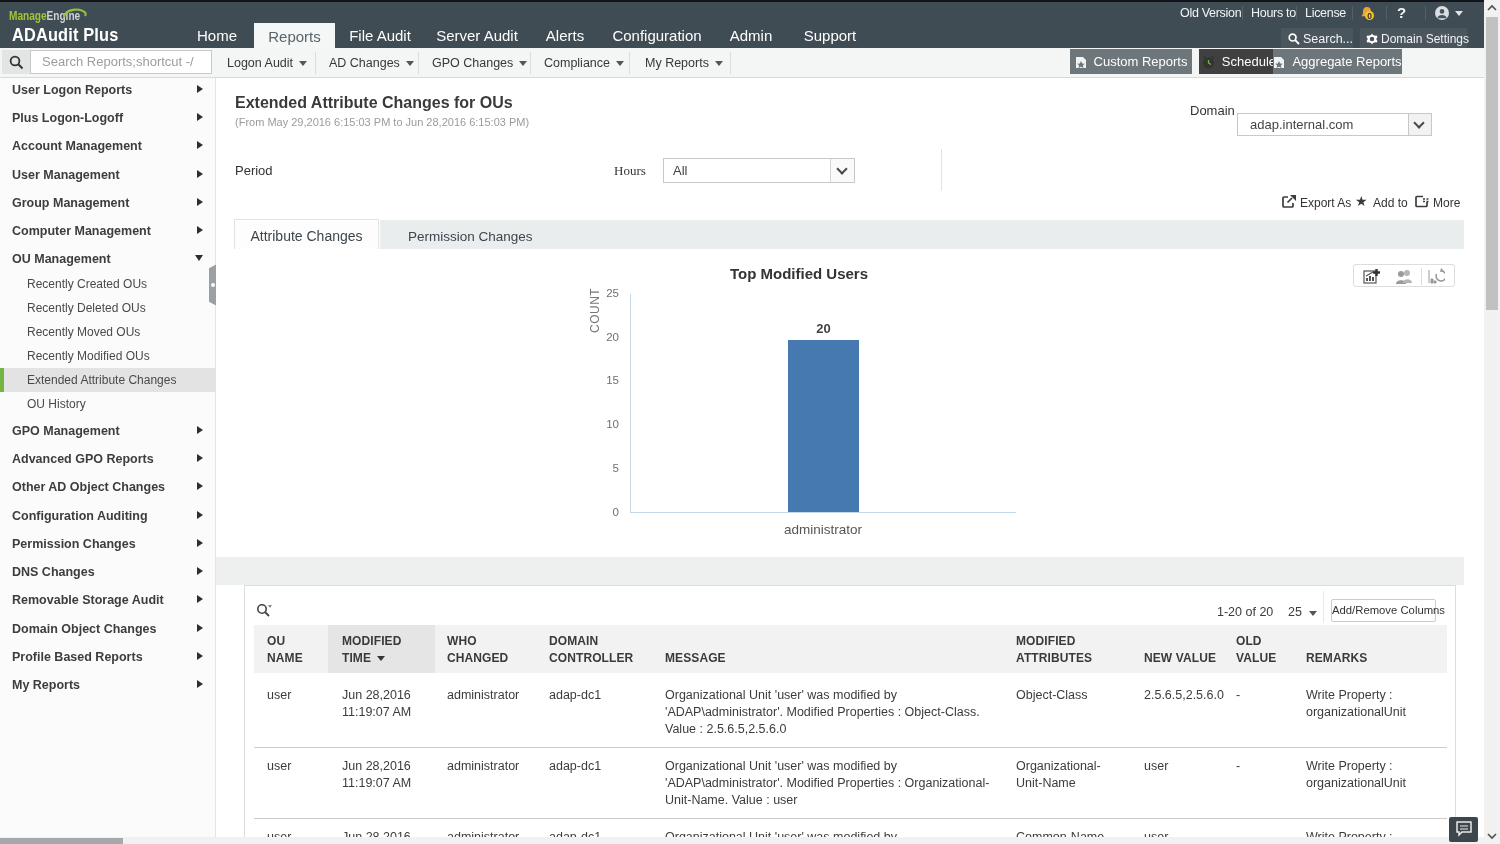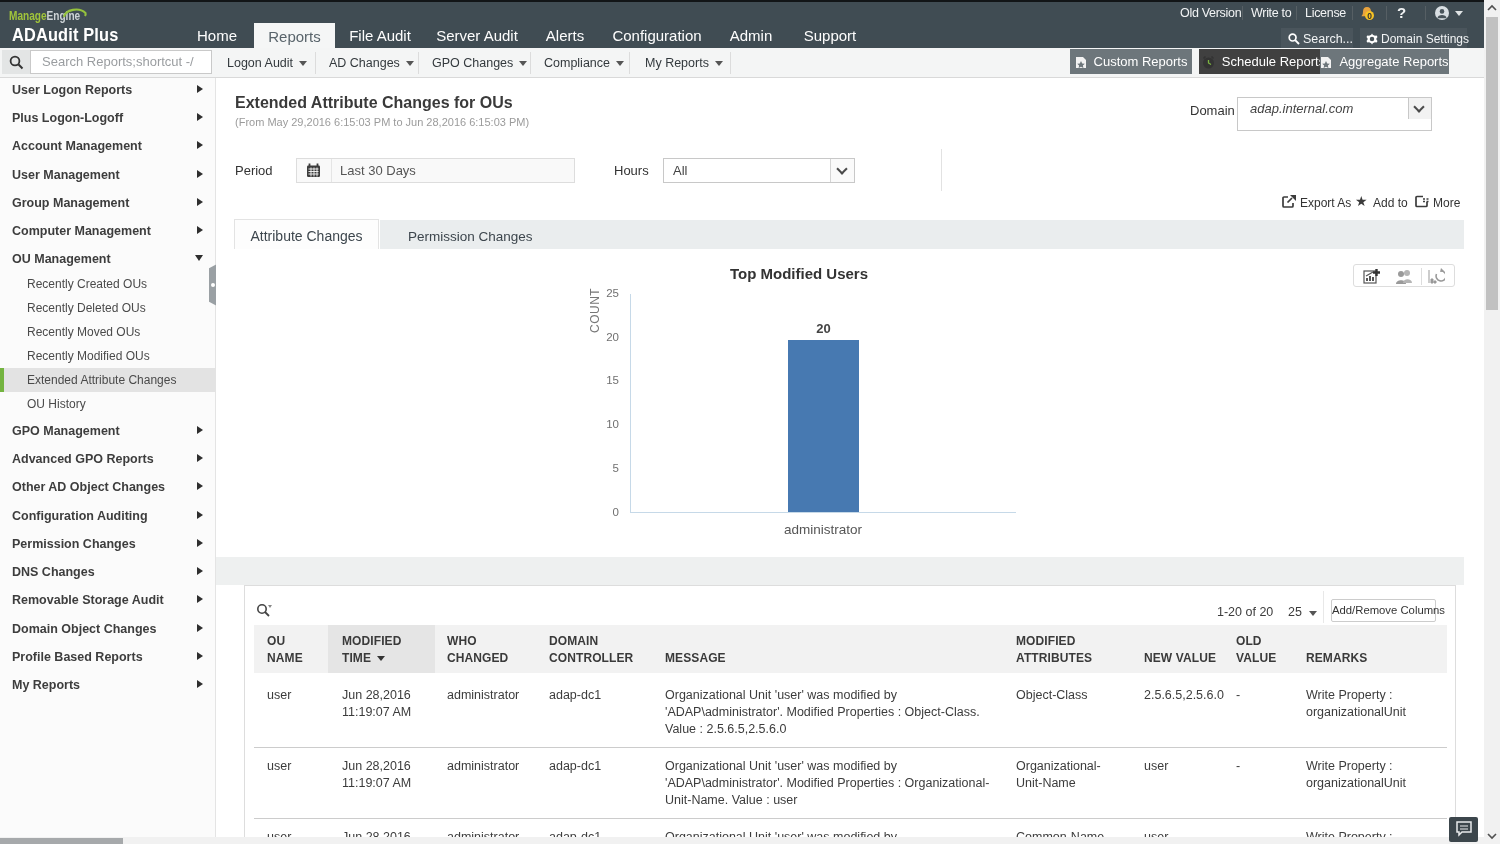--- a/index.html
+++ b/index.html
@@ -78,21 +78,21 @@
     <div class="navitem" style="left:187px;width:60px;">Home</div>
     <div id="tab-reports">Reports</div>
     <div class="navitem" style="left:345px;width:70px;">File Audit</div>
     <div class="navitem" style="left:432px;width:90px;">Server Audit</div>
     <div class="navitem" style="left:540px;width:50px;">Alerts</div>
     <div class="navitem" style="left:606px;width:102px;">Configuration</div>
     <div class="navitem" style="left:725px;width:52px;">Admin</div>
     <div class="navitem" style="left:799px;width:62px;">Support</div>
     <div class="util" style="left:1180px;">Old Version</div>
     <div class="usep" style="left:1242px;"></div>
-    <div class="util" style="left:1251px;">Write to</div>
+    <div class="util" style="left:1251px;">Hours to</div>
     <div class="usep" style="left:1296px;"></div>
     <div class="util" style="left:1305px;">License</div>
     <div class="usep" style="left:1352px;"></div>
     <svg class="abs" style="left:1360px;top:4px;" width="15" height="15" viewBox="0 0 15 15">
         <path d="M7 1 c-2.8 0 -4 2 -4 4.5 c0 3 -1 4 -1.6 4.7 h11.2 C12 9.5 11 8.5 11 5.5 C11 3 9.8 1 7 1 z" fill="#e8a33d"></path>
         <circle cx="9.5" cy="9.5" r="4.5" fill="#f7c325"></circle>
         <text x="9.5" y="12.6" font-size="8.5" font-weight="bold" text-anchor="middle" fill="#333" font-family="Liberation Sans, sans-serif">0</text>
       </svg>
     <div class="usep" style="left:1386px;"></div>
     <div class="util" style="left:1397px;font-weight:bold;font-size:15px;">?</div>
@@ -133,21 +133,21 @@
     <div class="msep" style="left:730px;"></div>
     <div class="tbtn" style="left:1070px;width:122px;"><svg width="12" height="13" viewBox="0 0 12 13">
           <path d="M1 1 h7 l3 3 v8 h-10 z" fill="#f2f2f2"></path>
           <path d="M6 5 l1.2 2.4 2.6.3-1.9 1.8.5 2.6-2.4-1.3-2.4 1.3.5-2.6-1.9-1.8 2.6-.3z" fill="#6d767b"></path>
         </svg>Custom Reports</div>
     <div class="tbtn" id="btn-sched" style="left:1199px;width:129px;"><svg width="13" height="13" viewBox="0 0 13 13">
           <circle cx="6.5" cy="7" r="5.5" fill="#333"></circle>
           <path d="M6.5 4 v3 l2.5 1.5" stroke="#7cb541" stroke-width="1.3" fill="none"></path>
           <path d="M1.5 2.5 l2-2 M11.5 2.5 l-2-2" stroke="#333" stroke-width="1.6"></path>
         </svg>Schedule Reports</div>
-    <div class="tbtn" style="left:1320px;width:129px;"><svg width="12" height="13" viewBox="0 0 12 13">
+    <div class="tbtn" style="left:1273px;width:129px;"><svg width="12" height="13" viewBox="0 0 12 13">
           <path d="M1 1 h7 l3 3 v8 h-10 z" fill="#f2f2f2"></path>
           <path d="M6 5 l1.2 2.4 2.6.3-1.9 1.8.5 2.6-2.4-1.3-2.4 1.3.5-2.6-1.9-1.8 2.6-.3z" fill="#6d767b"></path>
         </svg>Aggregate Reports</div>
   </div>
 
   <div id="sidebar">
     <div id="ssel"></div>
     <div class="sitem" style="top:5px;">User Logon Reports</div>
       <div class="sarrow" style="top:7px;"></div>
     <div class="sitem" style="top:33px;">Plus Logon-Logoff</div>
@@ -189,37 +189,28 @@
     <div class="sitem" style="top:600px;">My Reports</div>
       <div class="sarrow" style="top:602px;"></div>
     <div id="shandle"></div>
   </div>
 
   <div id="content">
     <div id="title">Extended Attribute Changes for OUs</div>
     <div id="subtitle">(From May 29,2016 6:15:03 PM to Jun 28,2016 6:15:03 PM)</div>
 
     <div class="lbl" style="left:974px;top:25px;">Domain</div>
-    <div class="selbox" style="left:1021px;top:19px;width:195px;height:34px;font-style:italic;">
+    <div class="selbox" style="left:1021px;top:35px;width:195px;height:23px;">
       <div style="position:absolute;left:12px;top:0;line-height:21px;font-size:13px;color:#444;">adap.internal.com</div>
       <div style="position:absolute;right:0;top:0;width:23px;height:21px;background:#f2f2f2;border-left:1px solid #c8c8c8;"></div>
       <div class="chev" style="right:8px;top:5px;"></div>
     </div>
 
     <div class="lbl" style="left:19px;top:85px;">Period</div>
-    <div class="selbox" style="left:80px;top:80px;width:279px;height:25px;background:#f9f9f9;border-color:#ddd;">
-      <svg style="position:absolute;left:9px;top:4px;" width="15" height="15" viewBox="0 0 15 15">
-          <rect x="1" y="2.5" width="13" height="11.5" rx="1.2" fill="#3c3c3c"></rect>
-          <path d="M3.5 0.5 v3 M11.5 0.5 v3" stroke="#3c3c3c" stroke-width="1.8"></path>
-          <path d="M2.5 6 h10 M2.5 8.5 h10 M2.5 11 h10 M5 4.5 v9 M8 4.5 v9 M11 4.5 v9" stroke="#f9f9f9" stroke-width="0.9"></path>
-        </svg>
-      <div style="position:absolute;left:34px;top:0;width:1px;height:23px;background:#e5e5e5;"></div>
-      <div style="position:absolute;left:43px;top:0;line-height:23px;font-size:13px;color:#555;">Last 30 Days</div>
-    </div>
-    <div class="lbl" style="left:398px;top:85px;">Hours</div>
+    <div class="lbl" style="left:398px;top:85px;font-family:Liberation Serif, serif;">Hours</div>
     <div class="selbox" style="left:447px;top:80px;width:192px;height:25px;">
       <div style="position:absolute;left:9px;top:0;line-height:23px;font-size:13px;color:#444;">All</div>
       <div style="position:absolute;right:0;top:0;width:24px;height:23px;border-left:1px solid #d5d5d5;background:#fafafa;"></div>
       <div class="chev" style="right:8px;top:6px;"></div>
     </div>
     <div class="abs" style="left:725px;top:71px;width:1px;height:42px;background:#e2e2e2;"></div>
 
     <svg style="position:absolute;left:1066px;top:117px;" width="14" height="13" viewBox="0 0 14 13">
         <path d="M6 2 H2 a1 1 0 0 0 -1 1 v8 a1 1 0 0 0 1 1 h8 a1 1 0 0 0 1 -1 V8" fill="none" stroke="#3c3c3c" stroke-width="1.7"></path>
         <path d="M5.5 7.5 L10 3" fill="none" stroke="#3c3c3c" stroke-width="1.7"></path>

